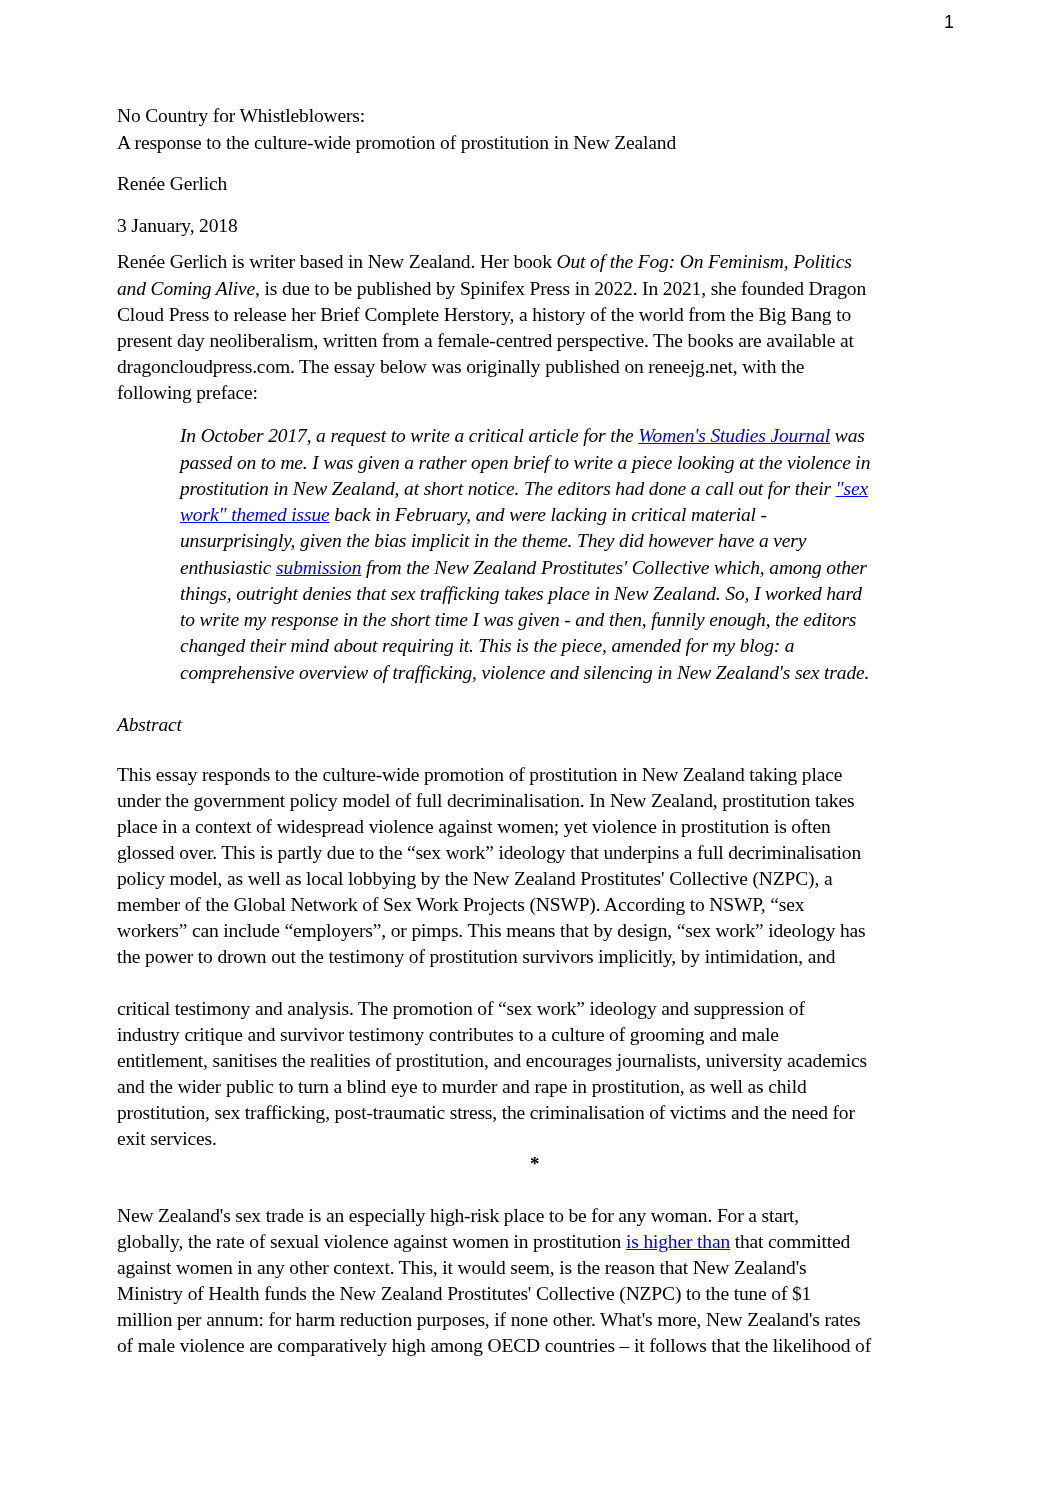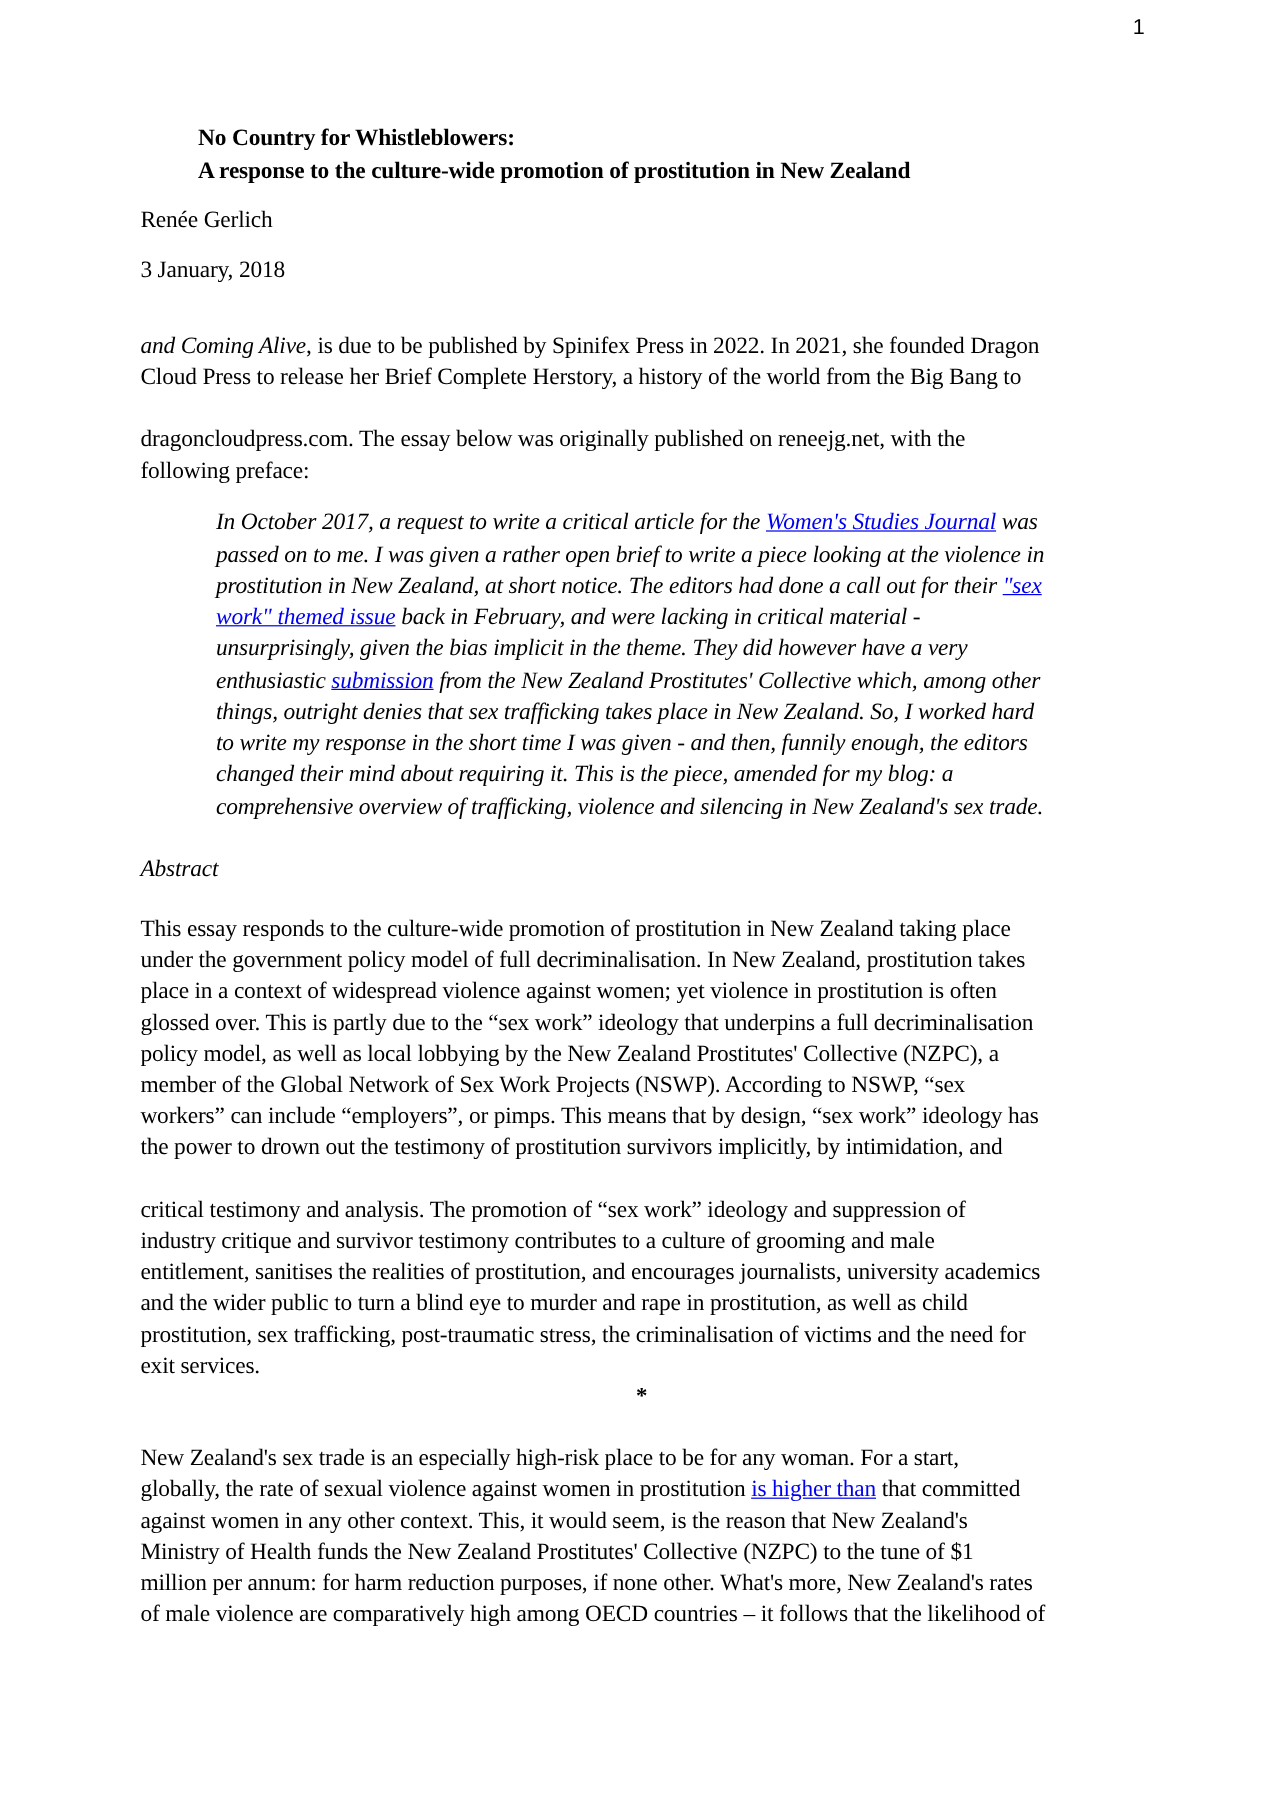--- a/index.html
+++ b/index.html
@@ -1,41 +1,43 @@
 <!DOCTYPE html>
 <html><head>
 <meta charset="utf-8">
 <style>
   html, body { margin: 0; padding: 0; background: #ffffff; }
   body { width: 1058px; height: 1497px; position: relative; overflow: hidden;
          font-family: "Liberation Serif", "DejaVu Serif", serif; color: #000; }
   .page { position: absolute; left: 0; top: 0; width: 1058px; height: 1497px; background: #fff; }
   .line { position: absolute; left: 117px; white-space: nowrap; font-size: 19.5px; line-height: 26px; letter-spacing: -0.15px; }
   .ind { left: 180px; }
-  .b { font-weight: bold; margin-left: 48px; }
+  .b { font-weight: normal; }
   .i { font-style: italic; }
   a, .link { color: #0000ee; text-decoration: underline; }
   .pnum { position: absolute; left: 944px; top: 12px; font-size: 18px; font-family: "Liberation Sans", sans-serif; }
   .star { position: absolute; left: 530px; top: 1153px; font-size: 19px; font-weight: bold; }
 </style>
 </head>
 <body>
 
 <div class="page">
 
   <div class="pnum">1</div>
 
   <div class="line b" style="top:103px">No Country for Whistleblowers:</div>
   <div class="line b" style="top:130px">A response to the culture-wide promotion of prostitution in New Zealand</div>
 
   <div class="line" style="top:171px">Renée Gerlich</div>
   <div class="line" style="top:213px">3 January, 2018</div>
 
+  <div class="line" style="top:249px"><span>Renée Gerlich is writer based in New Zealand. Her book </span><span class="i">Out of the Fog: On Feminism, Politics</span></div>
   <div class="line" style="top:276px"><span class="i">and Coming Alive</span><span>, is due to be published by Spinifex Press in 2022. In 2021, she founded Dragon</span></div>
   <div class="line" style="top:302px">Cloud Press to release her Brief Complete Herstory, a history of the world from the Big Bang to</div>
+  <div class="line" style="top:328px">present day neoliberalism, written from a female-centred perspective. The books are available at</div>
   <div class="line" style="top:354px">dragoncloudpress.com. The essay below was originally published on reneejg.net, with the</div>
   <div class="line" style="top:380px">following preface:</div>
 
   <div class="line ind i" style="top:423px"><span>In October 2017, a request to write a critical article for the </span><a class="link">Women's Studies Journal</a><span> was</span></div>
   <div class="line ind i" style="top:450px">passed on to me. I was given a rather open brief to write a piece looking at the violence in</div>
   <div class="line ind i" style="top:476px"><span>prostitution in New Zealand, at short notice. The editors had done a call out for their </span><a class="link">"sex</a></div>
   <div class="line ind i" style="top:502px"><a class="link">work" themed issue</a><span> back in February, and were lacking in critical material -</span></div>
   <div class="line ind i" style="top:528px">unsurprisingly, given the bias implicit in the theme. They did however have a very</div>
   <div class="line ind i" style="top:555px"><span>enthusiastic </span><a class="link">submission</a><span> from the New Zealand Prostitutes' Collective which, among other</span></div>
   <div class="line ind i" style="top:581px">things, outright denies that sex trafficking takes place in New Zealand. So, I worked hard</div>

